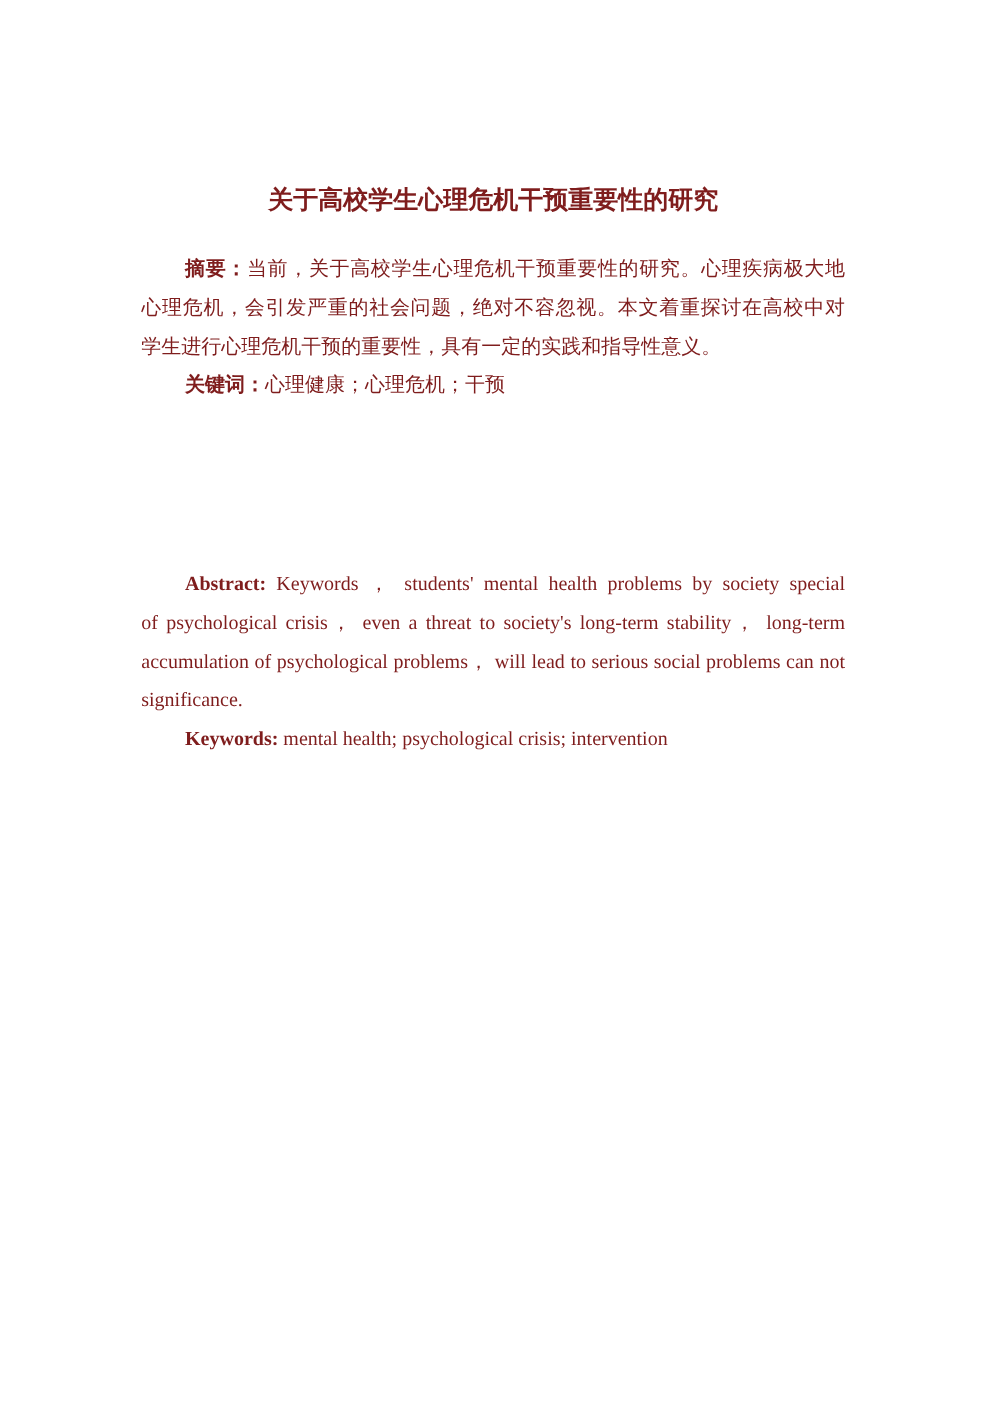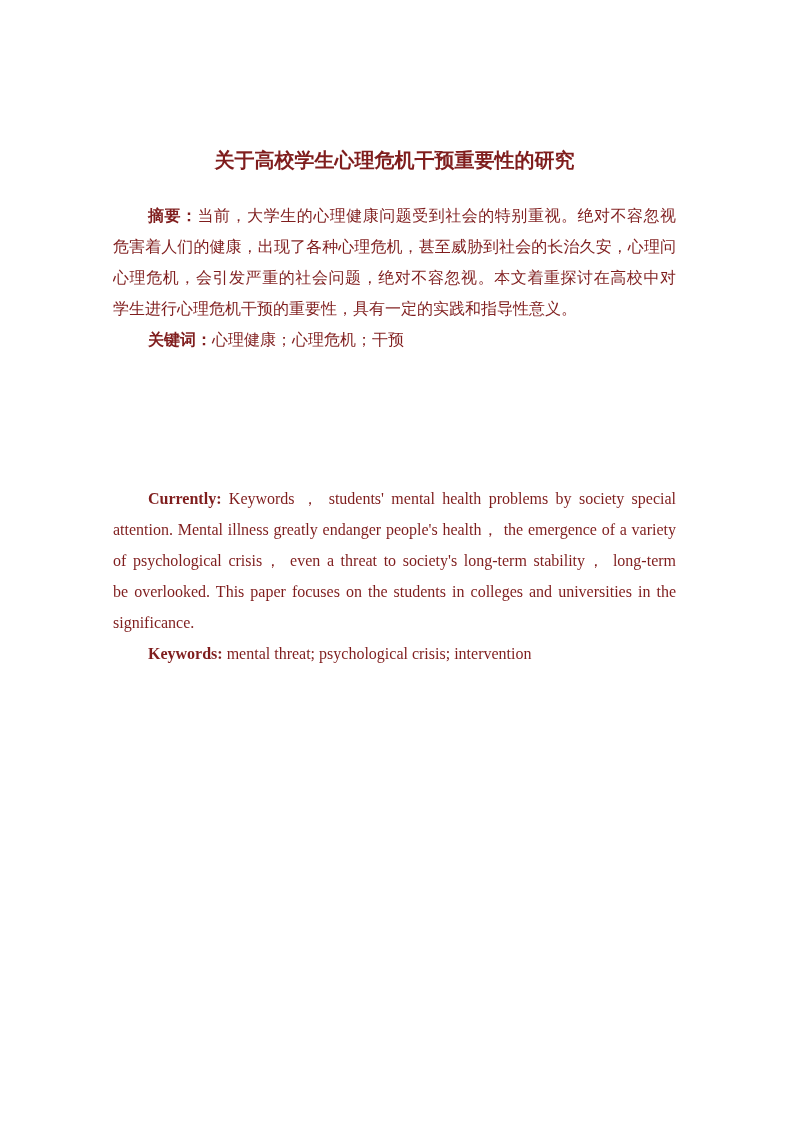--- a/index.html
+++ b/index.html
@@ -64,31 +64,29 @@
 
 <div class="page">
   <div class="content">
 
     <div class="sp-top"></div>
 
     <h1 class="doc-title">关于高校学生心理危机干预重要性的研究</h1>
 
     <div class="sp-after-title"></div>
 
-    <div class="line jl ind"><span class="lbl">摘要：</span><span>当前，大学生的心理健康问题受到社会的特别重视。绝对不容忽视</span></div>
-    <div class="line jl"><span>危害着人们的健康，出现了各种心理危机，甚至威胁到社会的长治久安，心理问</span></div>
+    <div class="line jl ind"><span class="lbl">摘要：</span><span>当前，关于高校学生心理危机干预重要性的研究。心理疾病极大地</span></div>
     <div class="line jl"><span>心理危机，会引发严重的社会问题，绝对不容忽视。本文着重探讨在高校中对</span></div>
     <div class="line ll"><span>学生进行心理危机干预的重要性，具有一定的实践和指导性意义。</span></div>
 
     <div class="line ll ind"><span class="lbl">关键词：</span><span>心理健康；心理危机；干预</span></div>
 
     <div class="sp-mid"></div>
 
-    <div class="line jl ind"><span class="lbl">Currently: </span><span>Keywords ， students' mental health problems by society special</span></div>
-    <div class="line jl"><span>attention. Mental illness greatly endanger people's health， the emergence of a variety</span></div>
+    <div class="line jl ind"><span class="lbl">Abstract: </span><span>Keywords ， students' mental health problems by society special</span></div>
     <div class="line jl"><span>of psychological crisis， even a threat to society's long-term stability， long-term</span></div>
-    <div class="line jl"><span>be overlooked. This paper focuses on the students in colleges and universities in the</span></div>
+    <div class="line jl"><span>accumulation of psychological problems， will lead to serious social problems can not</span></div>
     <div class="line ll"><span>significance.</span></div>
 
-    <div class="line ll ind"><span class="lbl">Keywords: </span><span>mental threat; psychological crisis; intervention</span></div>
+    <div class="line ll ind"><span class="lbl">Keywords: </span><span>mental health; psychological crisis; intervention</span></div>
 
   </div>
 </div>
 
 </body></html>

